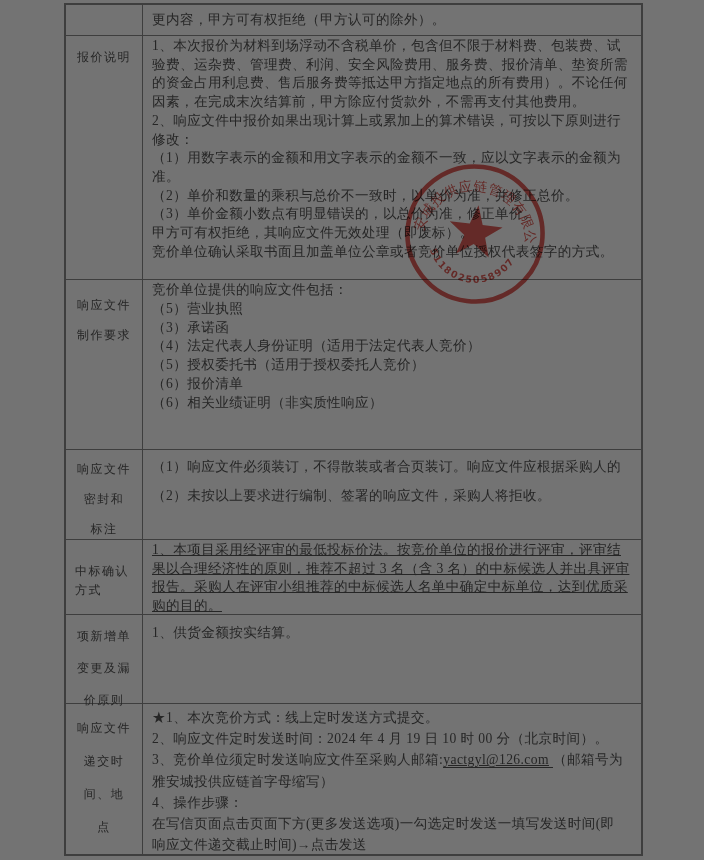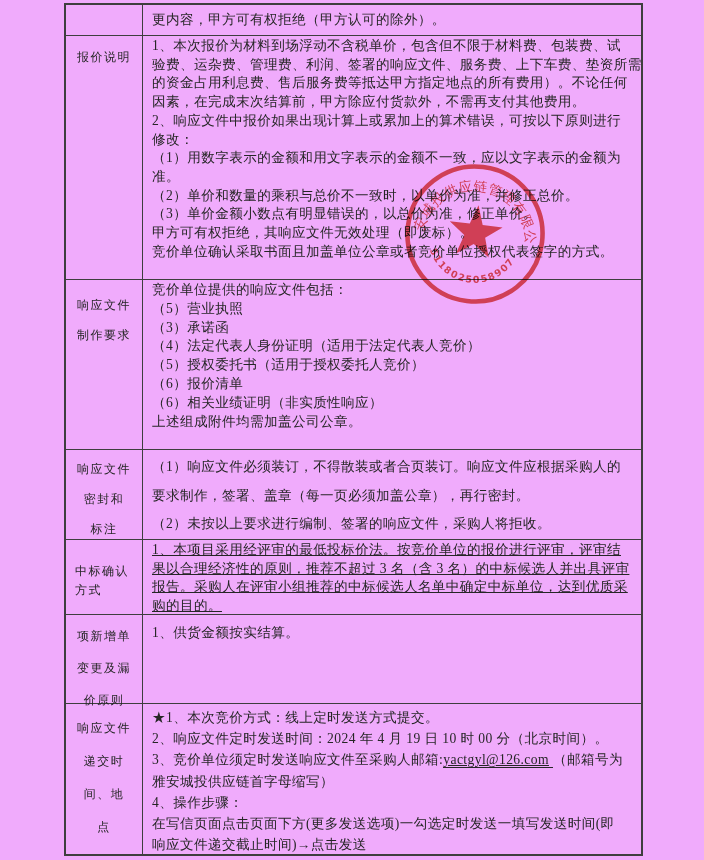--- a/index.html
+++ b/index.html
@@ -1,19 +1,19 @@
 <!DOCTYPE html>
 <html><head>
 <meta charset="utf-8">
 <style>
   html,body { margin:0; padding:0; }
   .page {
     position:relative;
     width:704px; height:860px;
-    background:#f0abfc;
+    background:#737373;
     font-family:"Liberation Serif","DejaVu Serif",serif;
     color:#262626;
     overflow:hidden;
   }
   .doc-table {
     position:absolute; left:64px; top:3px; width:579px;
     border:2px solid #3e3e3e;
     box-sizing:border-box;
     background:transparent;
   }
@@ -84,21 +84,21 @@
           <div class="tline">更内容，甲方可有权拒绝（甲方认可的除外）。</div>
         </div>
     </div>
 
     <div class="row r2">
       <div class="label-cell lab-r2">
           <div class="tline">报价说明</div>
         </div>
       <div class="content-cell cc-r2">
           <div class="tline">1、本次报价为材料到场浮动不含税单价，包含但不限于材料费、包装费、试</div>
-          <div class="tline">验费、运杂费、管理费、利润、签署的响应文件、服务费、上下车费、垫资所需</div>
+          <div class="tline">验费、运杂费、管理费、利润、安全风险费用、服务费、报价清单、垫资所需</div>
           <div class="tline">的资金占用利息费、售后服务费等抵达甲方指定地点的所有费用）。不论任何</div>
           <div class="tline">因素，在完成末次结算前，甲方除应付货款外，不需再支付其他费用。</div>
           <div class="tline">2、响应文件中报价如果出现计算上或累加上的算术错误，可按以下原则进行</div>
           <div class="tline">修改：</div>
           <div class="tline">（1）用数字表示的金额和用文字表示的金额不一致，应以文字表示的金额为</div>
           <div class="tline">准。</div>
           <div class="tline">（2）单价和数量的乘积与总价不一致时，以单价为准，并修正总价。</div>
           <div class="tline">（3）单价金额小数点有明显错误的，以总价为准，修正单价。</div>
           <div class="tline">甲方可有权拒绝，其响应文件无效处理（即废标）。</div>
           <div class="tline">竞价单位确认采取书面且加盖单位公章或者竞价单位授权代表签字的方式。</div>
@@ -111,33 +111,31 @@
           <div class="tline">制作要求</div>
         </div>
       <div class="content-cell cc-r3">
           <div class="tline">竞价单位提供的响应文件包括：</div>
           <div class="tline">（5）营业执照</div>
           <div class="tline">（3）承诺函</div>
           <div class="tline">（4）法定代表人身份证明（适用于法定代表人竞价）</div>
           <div class="tline">（5）授权委托书（适用于授权委托人竞价）</div>
           <div class="tline">（6）报价清单</div>
           <div class="tline">（6）相关业绩证明（非实质性响应）</div>
-          <div class="tline">上述组成附件均需加盖公司公章。</div>
         </div>
     </div>
 
     <div class="row r4">
       <div class="label-cell lab-r4">
           <div class="tline">响应文件</div>
           <div class="tline">密封和</div>
           <div class="tline">标注</div>
         </div>
       <div class="content-cell cc-r4">
           <div class="tline">（1）响应文件必须装订，不得散装或者合页装订。响应文件应根据采购人的</div>
-          <div class="tline">要求制作，签署、盖章（每一页必须加盖公章），再行密封。</div>
           <div class="tline">（2）未按以上要求进行编制、签署的响应文件，采购人将拒收。</div>
         </div>
     </div>
 
     <div class="row r5">
       <div class="label-cell lab-r5">
           <div class="tline">中标确认</div>
           <div class="tline">方式</div>
         </div>
       <div class="content-cell cc-r5">

